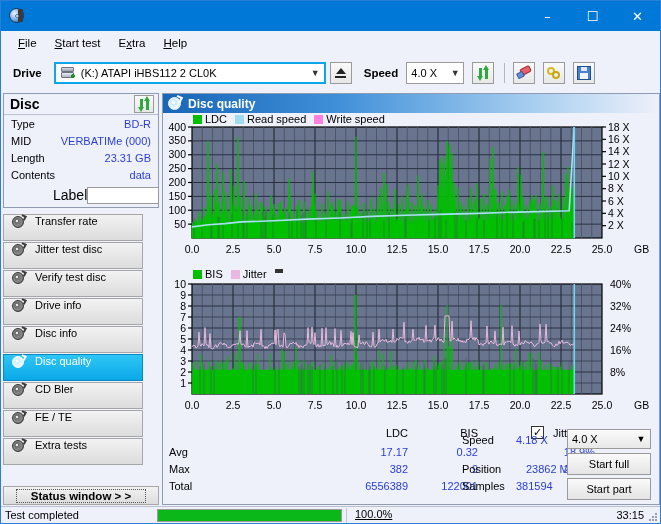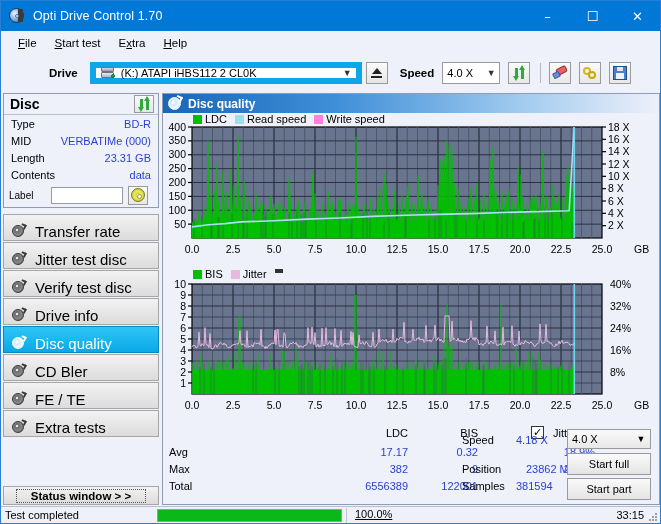--- a/index.html
+++ b/index.html
@@ -56,26 +56,26 @@
     display: flex; align-items: center; padding-left: 8px;
     font-size: 11.5px; color: #000;
   }
   .menu-item { padding: 3px 9px; white-space: nowrap; }
   .menu-item u { text-decoration: underline; }
 
   
   #toolbar {
     position: absolute; left: 0; top: 53px; width: 659px; height: 38px;
     background: #eef0fa;
-    display: flex; align-items: center; padding-left: 36px;
+    display: flex; align-items: center;
   }
   #tb-drive-label { font-size: 11.5px; font-weight: bold; color: #000; margin-left: 12px; }
   #drive-combo {
     margin-left: 12px; width: 272px; height: 22px;
-    background: #fff; border: 6px solid #0ea5e9;
+    background: #fff; border: 2px solid #0ea5e9;
     display: flex; align-items: center; position: relative;
     font-size: 11px; color: #000;
   }
   .drv-ico {
     width: 16px; height: 14px; margin-left: 4px; margin-right: 5px; position: relative; flex:none;
   }
   .drv-ico .b1 { position:absolute; left:1px; top:1px; width:13px; height:5px; background:linear-gradient(#d8dce4,#9aa0ab); border:1px solid #6b7280; border-radius:1px;}
   .drv-ico .b2 { position:absolute; left:1px; top:6px; width:13px; height:6px; background:linear-gradient(#e8ecf2,#b0b6c0); border:1px solid #6b7280; border-radius:1px;}
   .drv-ico .g  { position:absolute; left:11px; top:8px; width:4px; height:4px; border-radius:50%; background:#22aa33; border:1px solid #0a7a1a;}
   #drive-combo-text { flex:1; overflow:hidden; white-space:nowrap; }
@@ -141,42 +141,42 @@
   #disc-head-title { font-size: 14px; font-weight: bold; margin-left: 6px; color:#000; }
   #disc-refresh-btn {
     margin-left:auto; margin-right:4px; width: 20px; height: 18px;
     background: linear-gradient(#fafafa,#e6e6e6); border:1px solid #9a9a9a;
     display:flex; align-items:center; justify-content:center;
   }
   .disc-row { display:flex; align-items:center; height:17px; padding:0 7px; font-size:11px; }
   .disc-row .k { color:#000; }
   .disc-row .v { margin-left:auto; color:#2a3fd0; }
   #label-row { height:24px; display:flex; align-items:center; padding:0 5px; }
-  #label-row .k { font-size:10px; color:#000; width:42px; }
+  #label-row .k { font-size:14px; color:#000; width:42px;margin-left:44px; }
   #label-input {
     width: 72px; height: 17px; background:#fff; border:1px solid #9a9a9a;
     font-size:11px; padding:0 3px; font-family:"Liberation Sans", sans-serif;
   }
   #label-disc-btn {
     margin-left: 5px; width:20px; height:19px;
     background: linear-gradient(#fafafa,#e6e6e6); border:1px solid #9a9a9a;
     display:flex; align-items:center; justify-content:center;
   }
   .ico-cd { width:14px;height:14px;border-radius:50%;
     background: radial-gradient(circle at 50% 50%, #fff 12%, #d8d840 18%, #e8e860 45%, #c8c830 75%, #989820 100%);
     border:1px solid #7a7a20; position:relative;}
   .ico-cd::after{content:"";position:absolute;left:5px;top:5px;width:3px;height:3px;border-radius:50%;background:#fafafa;border:1px solid #9a9a40;}
 
   #navlist { margin-top: 6px; }
   .nav-btn {
-    width: 156px; height: 27px; margin-bottom: 1px;
+    width: 140px; height: 27px; margin-bottom: 1px;
     background: linear-gradient(#f2f2f2, #dcdcdc);
     border: 1px solid #a6a6a6;
-    display:flex; align-items:flex-end;
-    font-size: 15px; color:#000;
+    display:flex; align-items:flex-start;
+    font-size: 11px; color:#000;
   }
   .nav-btn.sel {
     background: linear-gradient(#2ec6f5, #0aa8e8);
     border: 1px solid #0a88c0;
     color: #fff;
   }
   .nav-ico { width:16px;height:16px;margin-left:7px;margin-right:8px;position:relative;flex:none;}
   .nav-ico .d {
     position:absolute; left:1px; top:1px; width:12px;height:12px;border-radius:50%;
     background: radial-gradient(circle at 40% 40%, #e8e8e8 8%, #6a6a6a 20%, #8a8a8a 55%, #4a4a4a 100%);
@@ -263,21 +263,20 @@
 <body>
 
 <div id="app">
 
   <div id="titlebar">
     <div id="title-icon">
       <div class="disc-o"></div>
         <div class="disc-s"></div>
         <div class="disc-h"></div>
     </div>
-    <div id="title-text">Opti Drive Control 1.70</div>
     <div id="win-controls">
       <div class="wbtn" id="wbtn-min">–</div>
       <div class="wbtn" id="wbtn-max">☐</div>
       <div class="wbtn" id="wbtn-close">✕</div>
     </div>
   </div>
 
   <div id="menubar">
     <div class="menu-item"><u>F</u><span>ile</span></div>
     <div class="menu-item"><u>S</u><span>tart test</span></div>
@@ -396,20 +395,27 @@
             <i class="sp"></i>
           </span>
         <span>Verify test disc</span>
       </div>
       <div class="nav-btn">
         <span class="nav-ico">
             <i class="d"></i>
             <i class="sp"></i>
           </span>
         <span>Drive info</span>
+      </div>
+      <div class="nav-btn">
+        <span class="nav-ico">
+            <i class="d"></i>
+            <i class="sp"></i>
+          </span>
+        <span>Disc info</span>
       </div>
       <div class="nav-btn sel">
         <span class="nav-ico">
             <i class="d"></i>
             <i class="sp"></i>
           </span>
         <span>Disc quality</span>
       </div>
       <div class="nav-btn">
         <span class="nav-ico">

